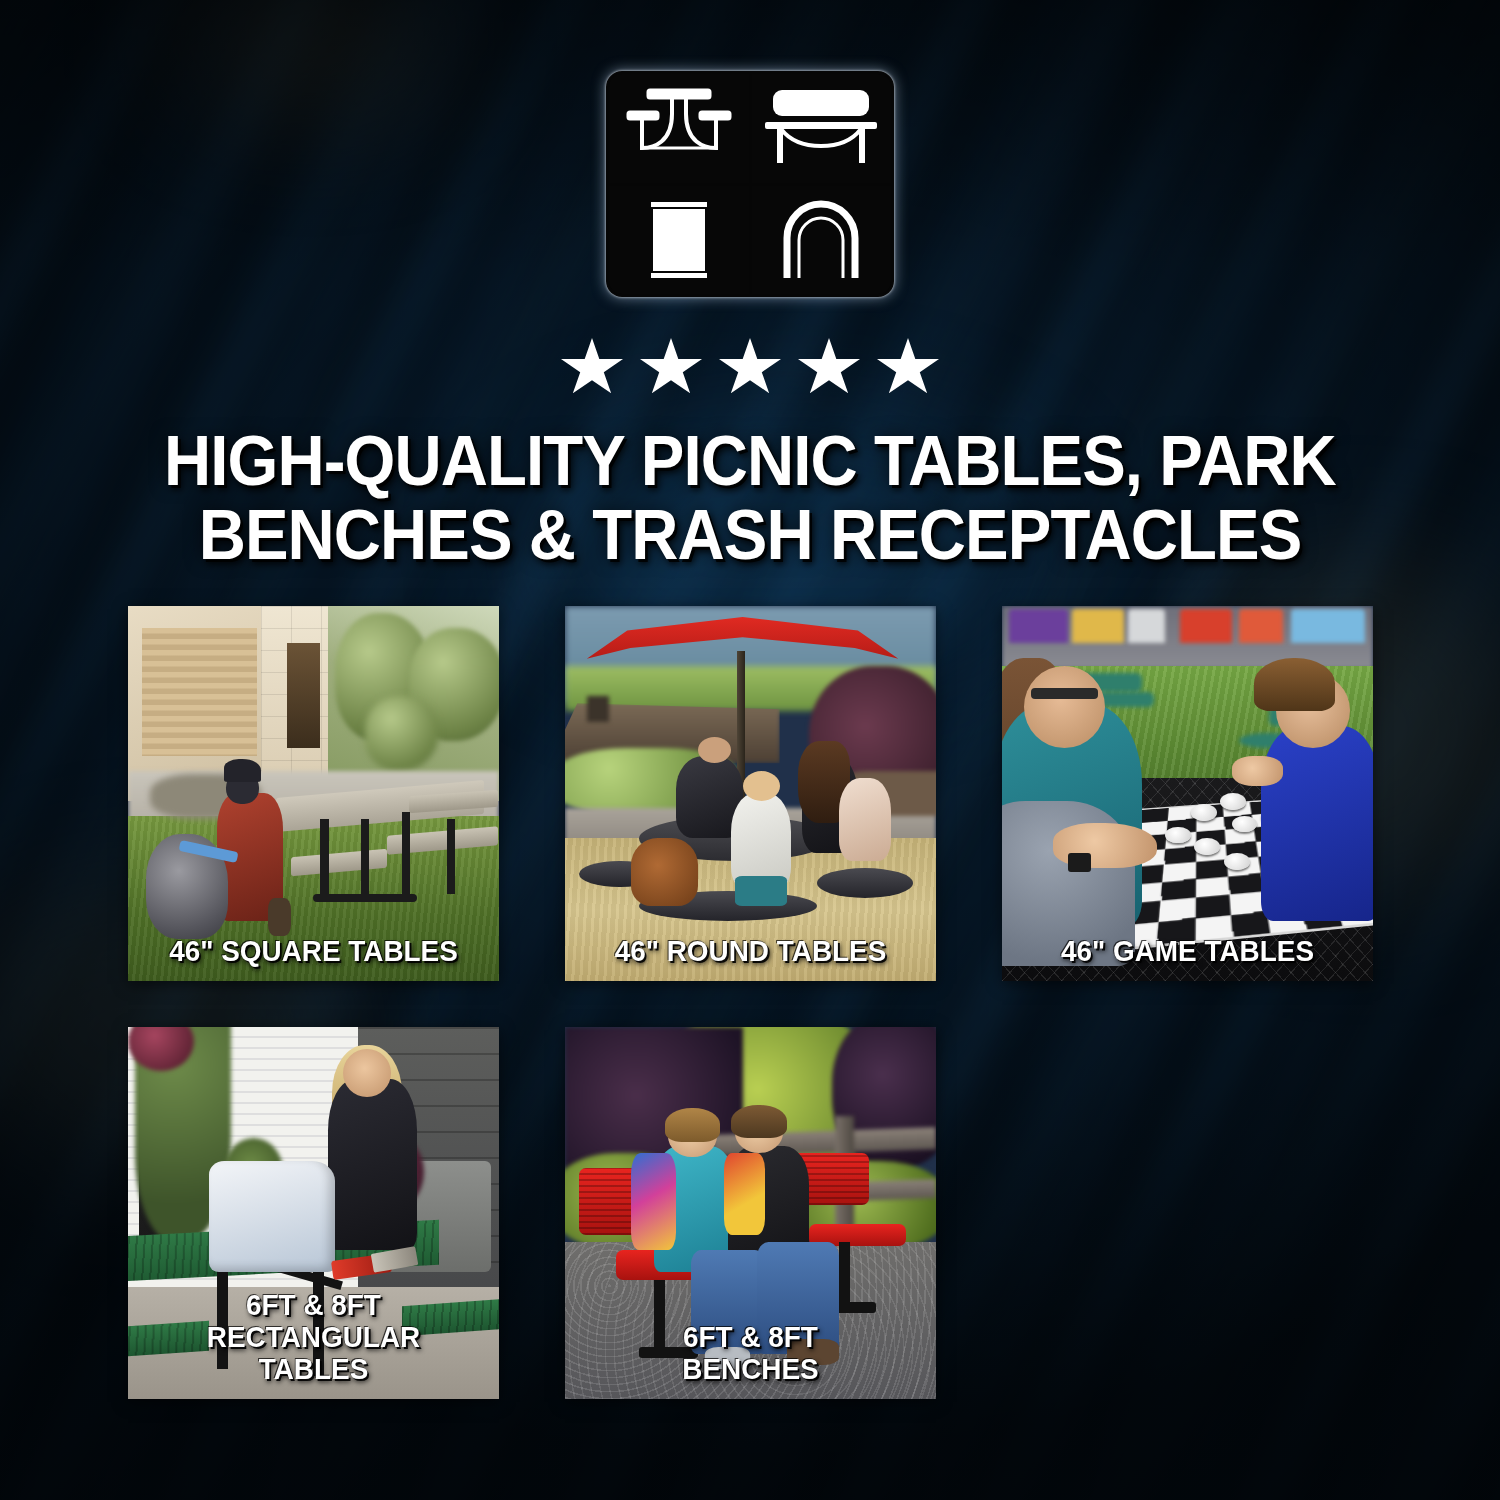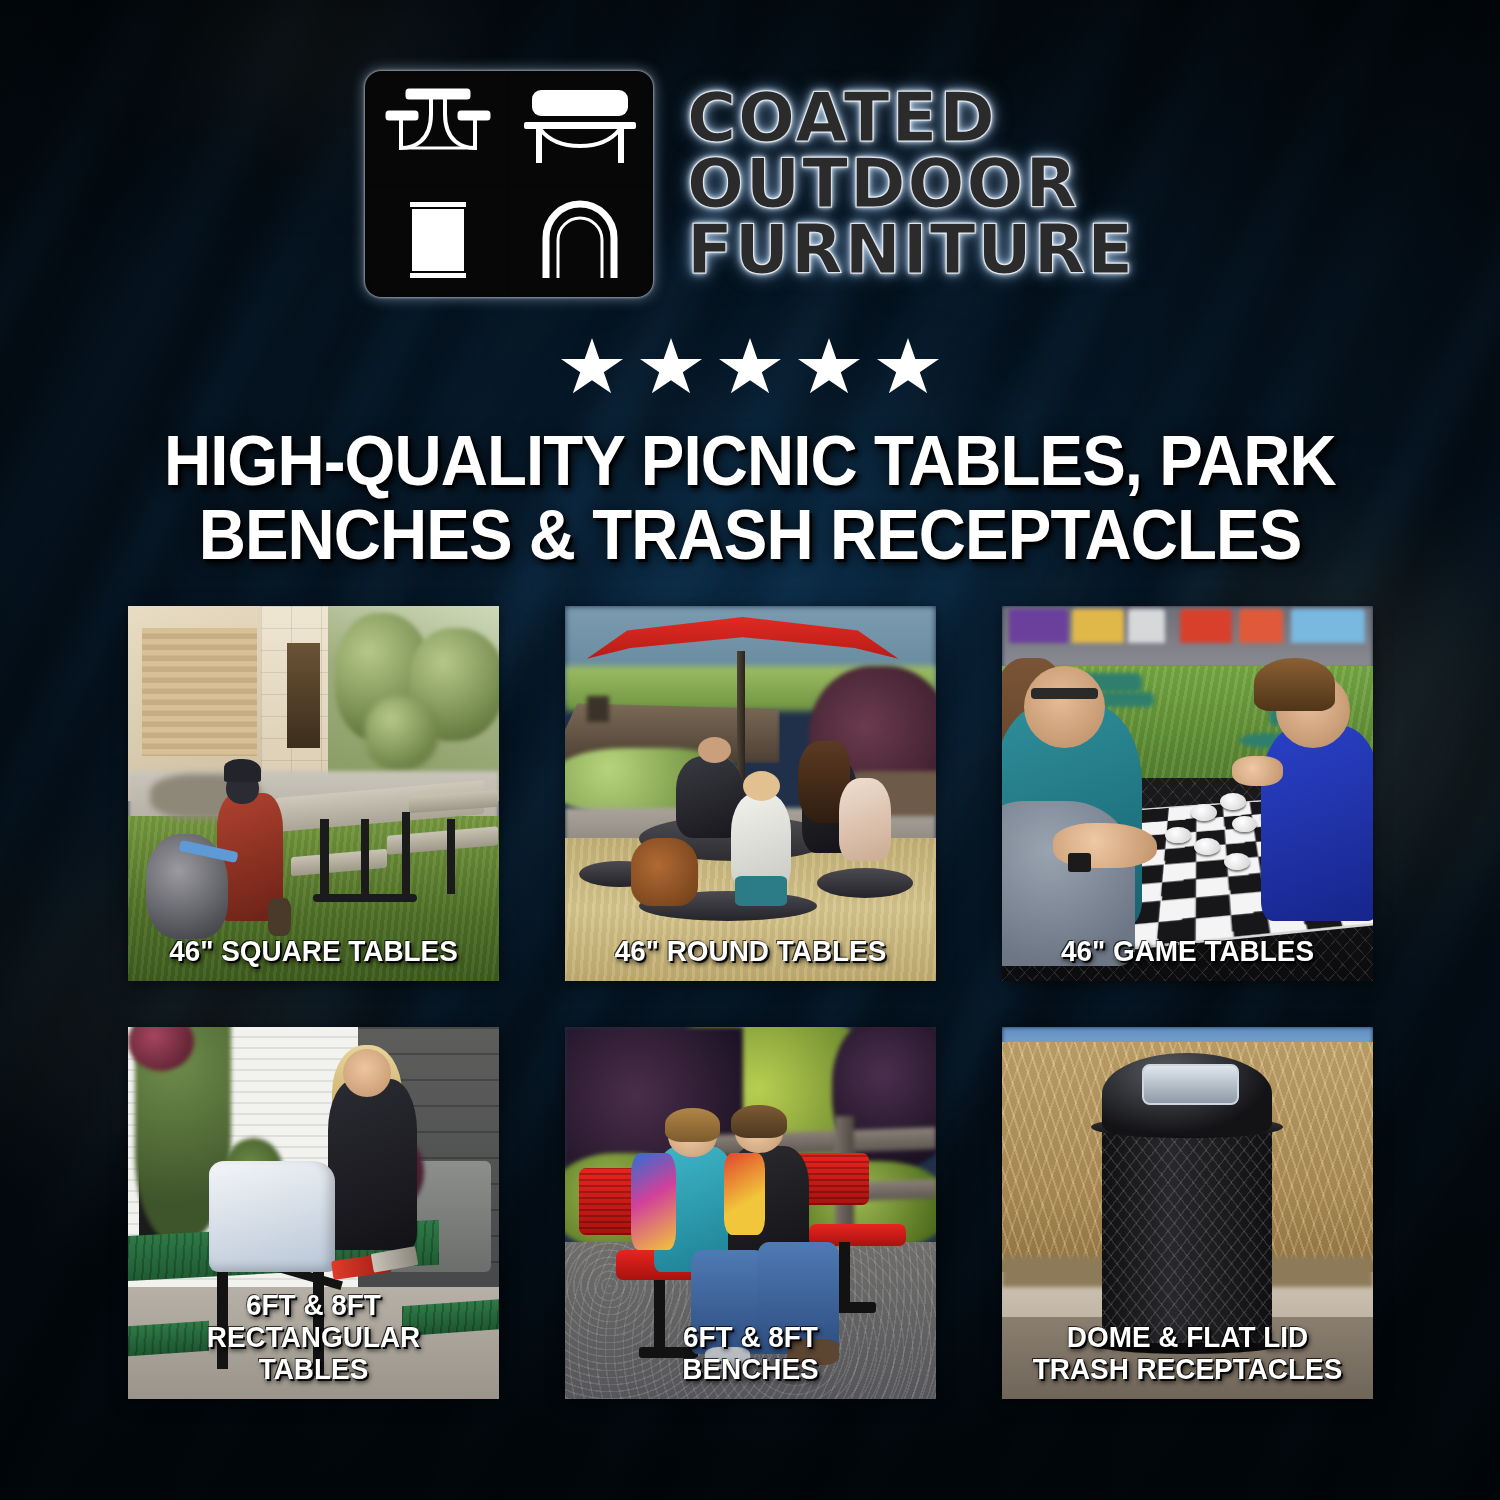--- a/index.html
+++ b/index.html
@@ -372,25 +372,20 @@
         </div>
 
         <div class="logo-cell">
           <svg width="104" height="92" viewBox="0 0 104 92">
             <path d="M18 84 L18 44 A34 34 0 0 1 86 44 L86 84" fill="none" stroke="#ffffff" stroke-width="7"></path>
             <path d="M30 84 L30 46 A22 22 0 0 1 74 46 L74 84" fill="none" stroke="#ffffff" stroke-width="3"></path>
           </svg>
         </div>
       </div>
 
-      <div class="logo-type">
-        <div class="logo-word w1">COATED</div>
-        <div class="logo-word w2">OUTDOOR</div>
-        <div class="logo-word w3">FURNITURE</div>
-      </div>
     </div>
 
     <div class="stars">
       <div class="star"></div>
       <div class="star"></div>
       <div class="star"></div>
       <div class="star"></div>
       <div class="star"></div>
     </div>
 
@@ -573,34 +568,16 @@
           <div class="t5-jeans" style="left:52%;top:58%;width:22%;height:30%;"></div>
           <div class="obj" style="left:38%;top:86%;width:12%;height:6%;background:#b7bcc2;border-radius:30%;"></div>
           <div class="obj" style="left:60%;top:84%;width:14%;height:7%;background:#5c4531;border-radius:30%;"></div>
         </div>
         <div class="cap">
           <span>6FT &amp; 8FT</span>
           <span class="l2">BENCHES</span>
         </div>
       </div>
 
-      <div class="tile">
-        <div class="scene">
-          <div class="t6-sky blur2"></div>
-          <div class="t6-grass"></div>
-          <div class="t6-walk"></div>
-          <div class="t6-walk2"></div>
-          <div class="obj blur2" style="left:0;right:0;top:62%;height:8%;background:#8c7a58;"></div>
-          <div class="t6-base"></div>
-          <div class="t6-body"></div>
-          <div class="t6-rim"></div>
-          <div class="t6-dome"></div>
-          <div class="t6-open"></div>
-        </div>
-        <div class="cap">
-          <span>DOME &amp; FLAT LID</span>
-          <span class="l2">TRASH RECEPTACLES</span>
-        </div>
-      </div>
 
     </div>
   </div>
 </div>
 
 </body></html>

